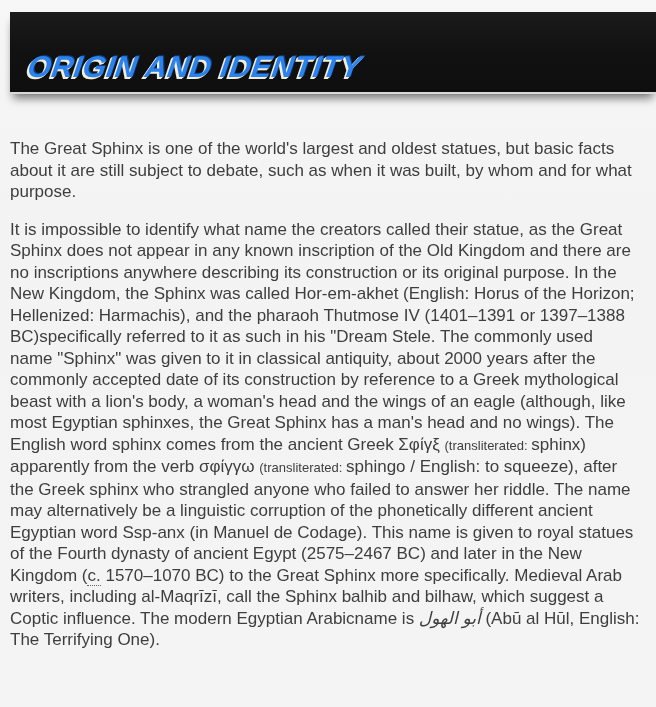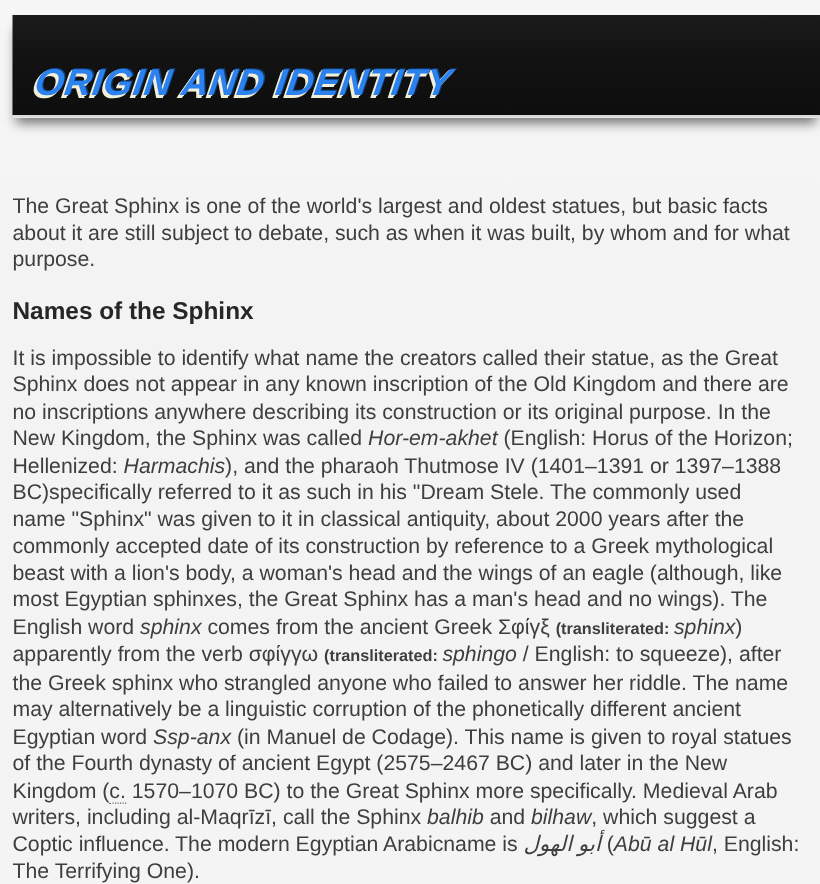--- a/index.html
+++ b/index.html
@@ -41,51 +41,49 @@
     color: #2b82ee;
     text-shadow:
       -2px 2px 0 #f2eed8,
       -1px 1px 0 #f2eed8,
        1px -1px 0 #0d3e7a;
     white-space: nowrap;
   }
   
   .content {
     padding: 44px 16px 0 10px;
-    margin-top: 16px;
   }
   .content p {
     font-size: 17px;
     line-height: 21.5px;
     margin: 0 0 16px 0;
     color: #3e3e3e;
   }
   .content h2 {
     font-size: 19.5px;
     line-height: 24px;
     margin: 18px 0 15px 0;
     color: #262626;
     font-weight: bold;
   }
-  .run-i { font-style: italic; }
-  .run-small { font-size: 13px; font-weight: bold; }
+  .run-i { }
+  .run-small { font-size: 13px; }
   .run-abbr { border-bottom: 1px dotted #666; }
   .run-ar { direction: rtl; unicode-bidi: embed; font-style: italic; }
 </style>
 </head>
 <body>
 
 <div class="page">
 
   <div class="banner">
     <h1 class="banner-title">ORIGIN AND IDENTITY</h1>
   </div>
 
   <div class="content">
 
     <p><span>The Great Sphinx is one of the world's largest and oldest statues, but basic facts about it are still subject to debate, such as when it was built, by whom and for what purpose.</span></p>
 
-    <h2>Names of the Sphinx</h2>
 
     <p><span>It is impossible to identify what name the creators called their statue, as the Great Sphinx does not appear in any known inscription of the Old Kingdom and there are no inscriptions anywhere describing its construction or its original purpose. In the New Kingdom, the Sphinx was called </span><span class="run-i">Hor-em-akhet</span><span> (English: Horus of the Horizon; Hellenized: </span><span class="run-i">Harmachis</span><span>), and the pharaoh Thutmose IV (1401–1391 or 1397–1388 BC)specifically referred to it as such in his "Dream Stele. The commonly used name "Sphinx" was given to it in classical antiquity, about 2000 years after the commonly accepted date of its construction by reference to a Greek mythological beast with a lion's body, a woman's head and the wings of an eagle (although, like most Egyptian sphinxes, the Great Sphinx has a man's head and no wings). The English word </span><span class="run-i">sphinx</span><span> comes from the ancient Greek Σφίγξ </span><span class="run-small">(transliterated: </span><span class="run-i">sphinx</span><span>) apparently from the verb σφίγγω </span><span class="run-small">(transliterated: </span><span class="run-i">sphingo</span><span> / English: to squeeze), after the Greek sphinx who strangled anyone who failed to answer her riddle. The name may alternatively be a linguistic corruption of the phonetically different ancient Egyptian word </span><span class="run-i">Ssp-anx</span><span> (in Manuel de Codage). This name is given to royal statues of the Fourth dynasty of ancient Egypt (2575–2467 BC) and later in the New Kingdom (</span><span class="run-abbr">c.</span><span> 1570–1070 BC) to the Great Sphinx more specifically. Medieval Arab writers, including al-Maqrīzī, call the Sphinx </span><span class="run-i">balhib</span><span> and </span><span class="run-i">bilhaw</span><span>, which suggest a Coptic influence. The modern Egyptian Arabicname is </span><span class="run-ar">أبو الهول</span><span> (</span><span class="run-i">Abū al Hūl</span><span>, English: The Terrifying One).</span></p>
 
   </div>
 </div>
 
 </body></html>

